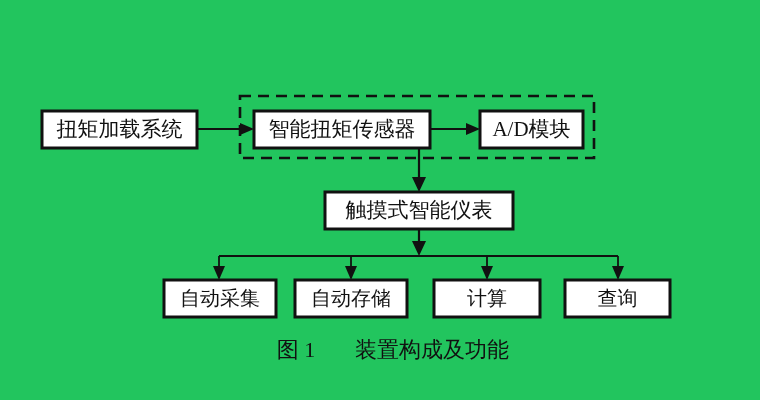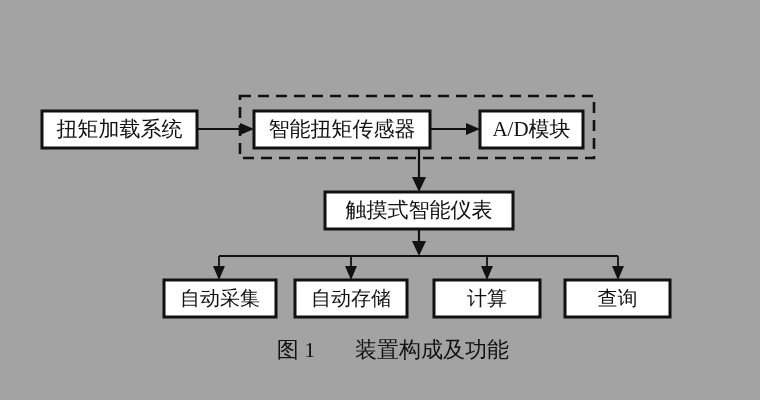--- a/index.html
+++ b/index.html
@@ -10,21 +10,21 @@
   body {
     width: 760px;
     height: 400px;
     font-family: "Liberation Serif", "DejaVu Serif", serif;
     overflow: hidden;
   }
   #figure-root {
     position: relative;
     width: 760px;
     height: 400px;
-    background: #a3a3a3;
+    background: #22c55e;
   }
   svg#diagram {
     position: absolute;
     left: 0;
     top: 0;
     width: 760px;
     height: 400px;
   }
   .node-rect {
     fill: #ffffff;

